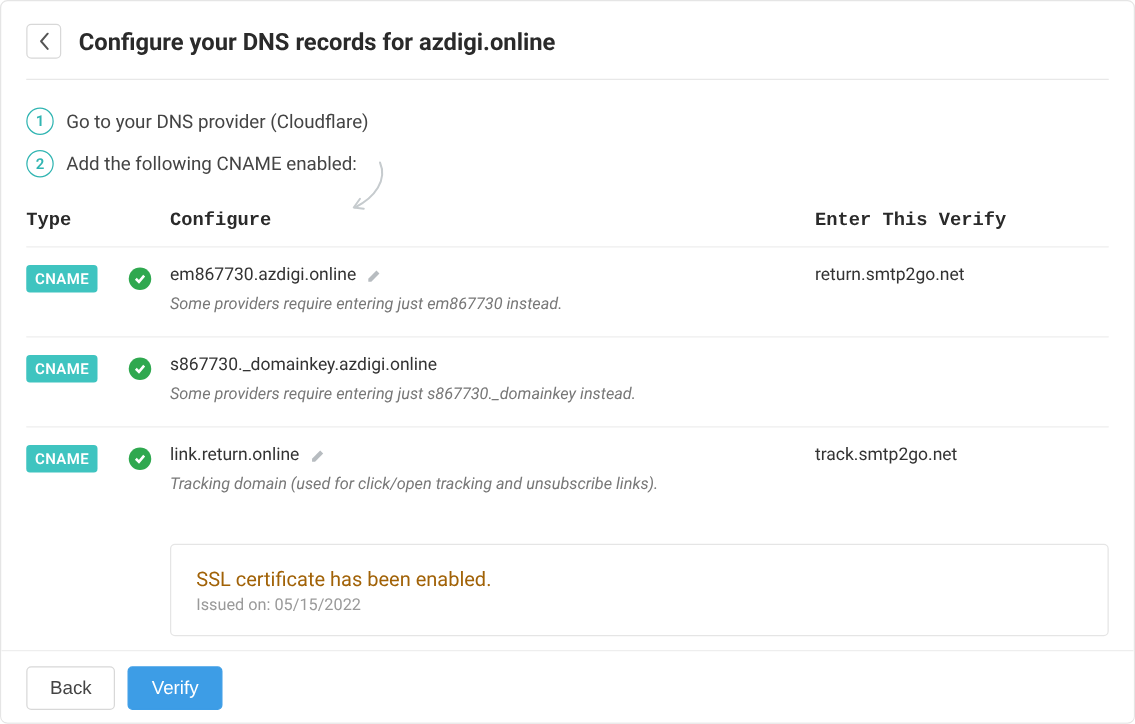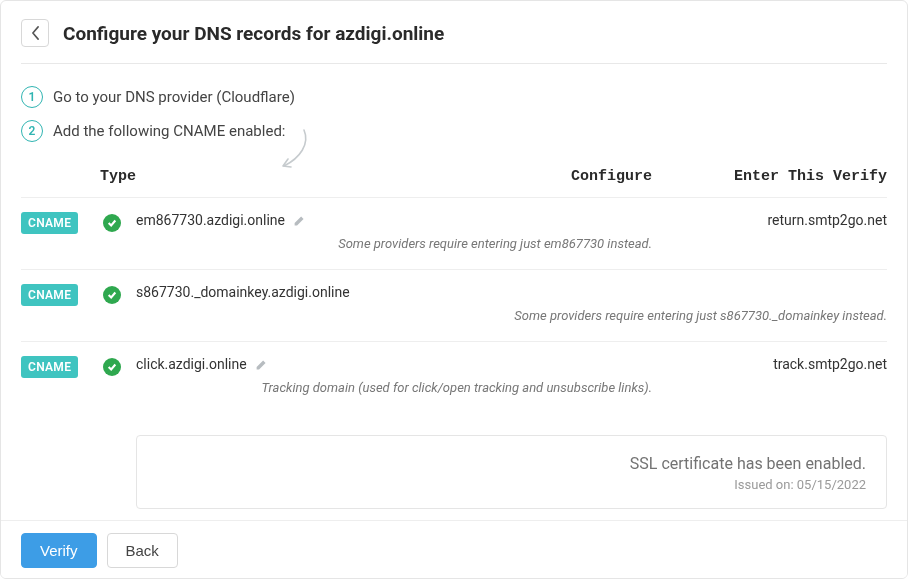--- a/index.html
+++ b/index.html
@@ -9,21 +9,20 @@
     color: #333;
     width: 908px;
     height: 579px;
     overflow: hidden;
     border: 1px solid #e5e5e5;
     border-radius: 6px;
     position: relative;
   }
   .panel {
     padding: 18px 20px 0 20px;
-    text-align: right;
   }
   .header {
     display: flex;
     align-items: center;
     gap: 14px;
     padding-bottom: 16px;
     border-bottom: 1px solid #e8e8e8;
   }
   .back-btn {
     width: 28px;
@@ -145,21 +144,21 @@
   }
   .ssl-box {
     margin-left: 115px;
     margin-top: 22px;
     border: 1px solid #e5e5e5;
     border-radius: 4px;
     padding: 18px 20px 16px 20px;
   }
   .ssl-title {
     font-size: 16px;
-    color: #737373;
+    color: #a16207;
   }
   .ssl-sub {
     font-size: 13px;
     color: #9a9a9a;
     margin-top: 4px;
   }
   .footer {
     position: absolute;
     left: 0;
     right: 0;
@@ -275,34 +274,34 @@
           <span class="cname-badge">CNAME</span>
           <span class="check-circle">
             <svg viewBox="0 0 12 12">
                 <path d="M2 6 L5 9 L10 3"></path>
               </svg>
           </span>
         </div>
       </div>
       <div class="col-host">
         <div class="host-line">
-          <span>click.azdigi.online</span>
+          <span>link.return.online</span>
           <svg class="edit-icon" viewBox="0 0 16 16">
               <path d="M2 11 L10 3 L13 6 L5 14 L2 14 Z" fill="currentColor"></path>
             </svg>
         </div>
         <div class="hint">Tracking domain (used for click/open tracking and unsubscribe links).</div>
       </div>
       <div class="col-value">track.smtp2go.net</div>
     </div>
 
   </div>
 
   <div class="ssl-box">
     <div class="ssl-title">SSL certificate has been enabled.</div>
     <div class="ssl-sub">Issued on: 05/15/2022</div>
   </div>
 </div>
 
 <div class="footer">
+  <button class="btn btn-secondary">Back</button>
   <button class="btn btn-primary">Verify</button>
-  <button class="btn btn-secondary">Back</button>
 </div>
 
 </body></html>

